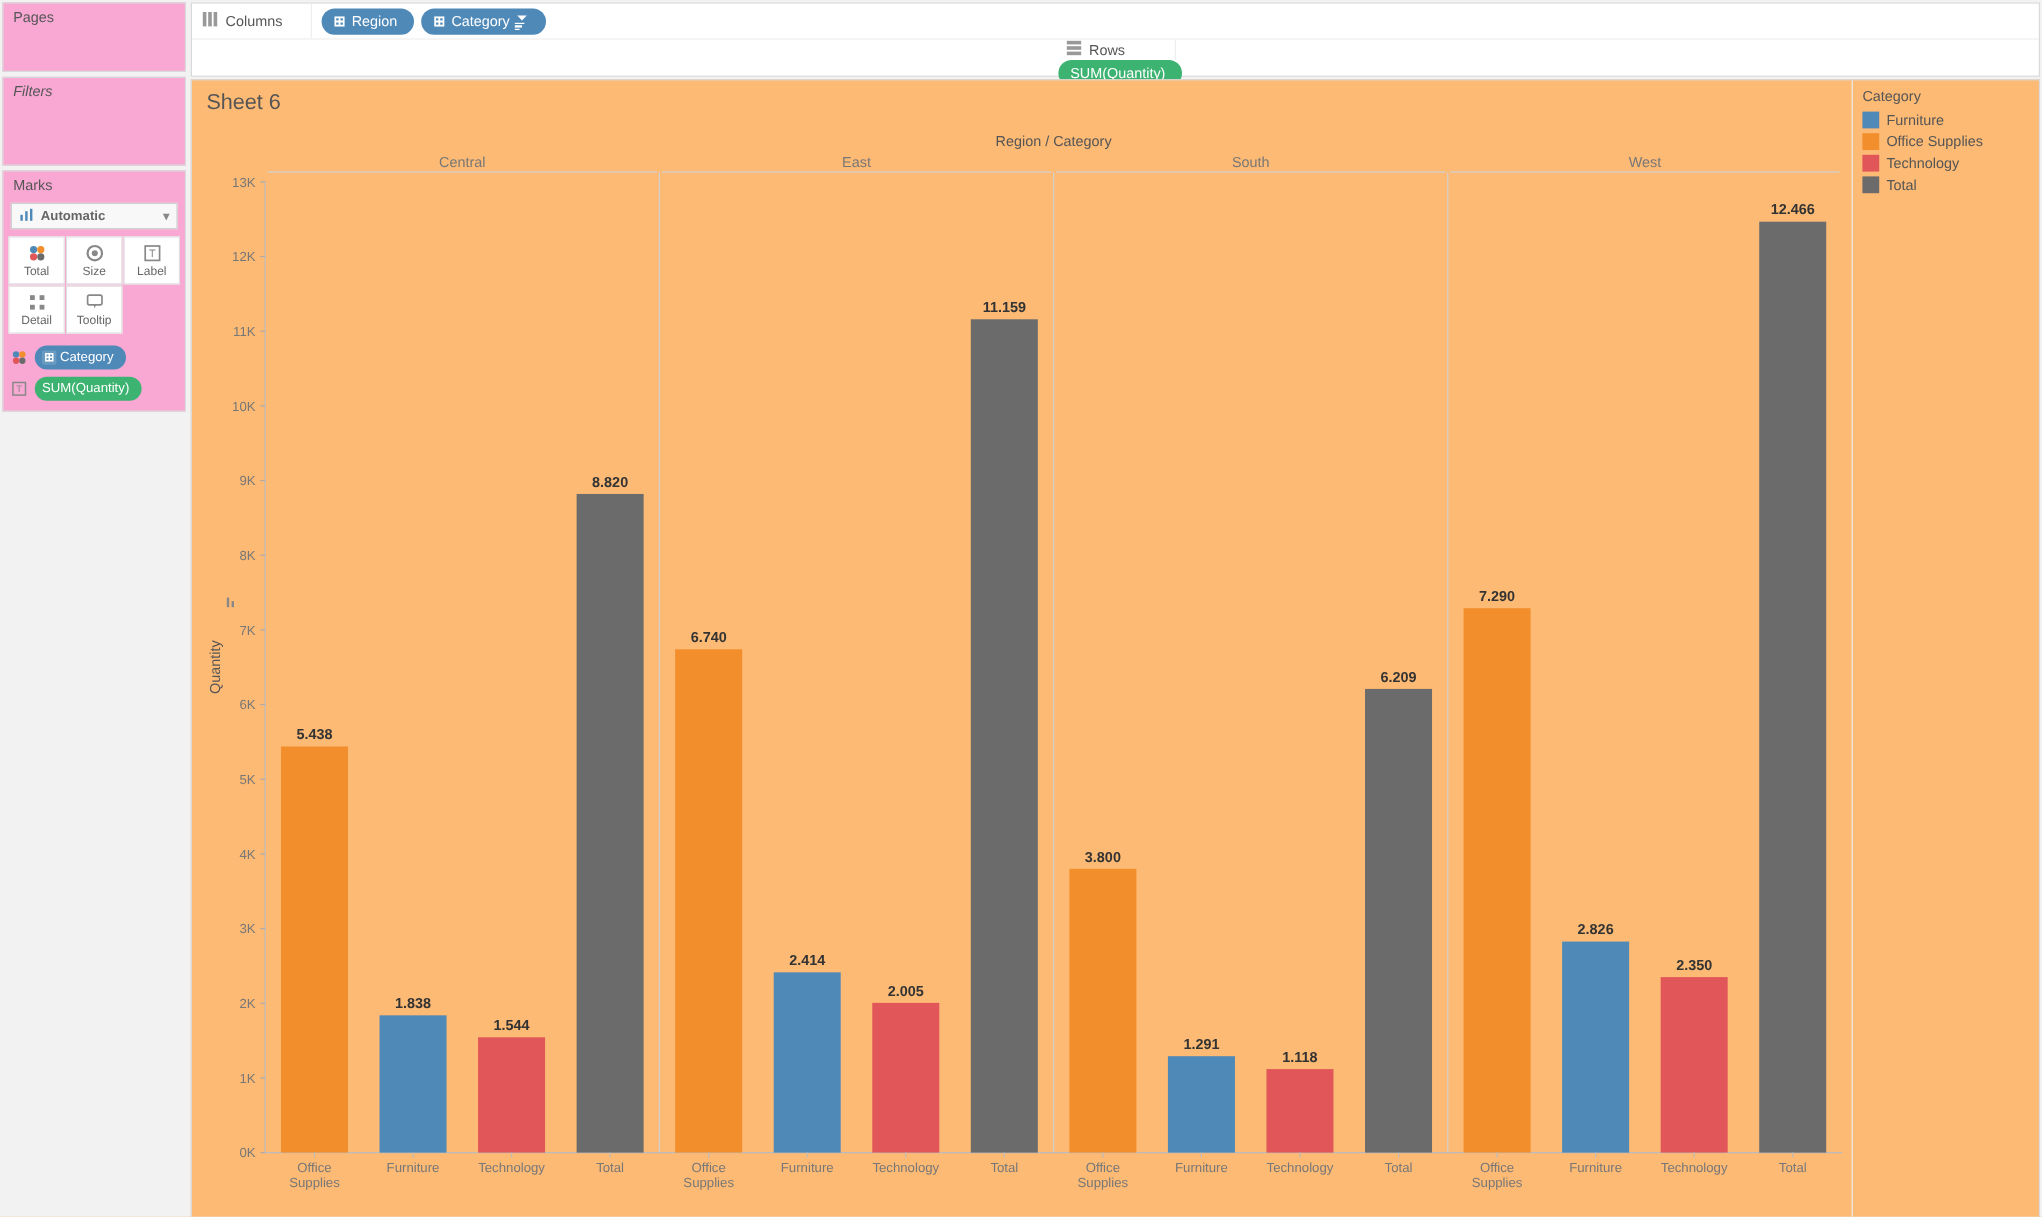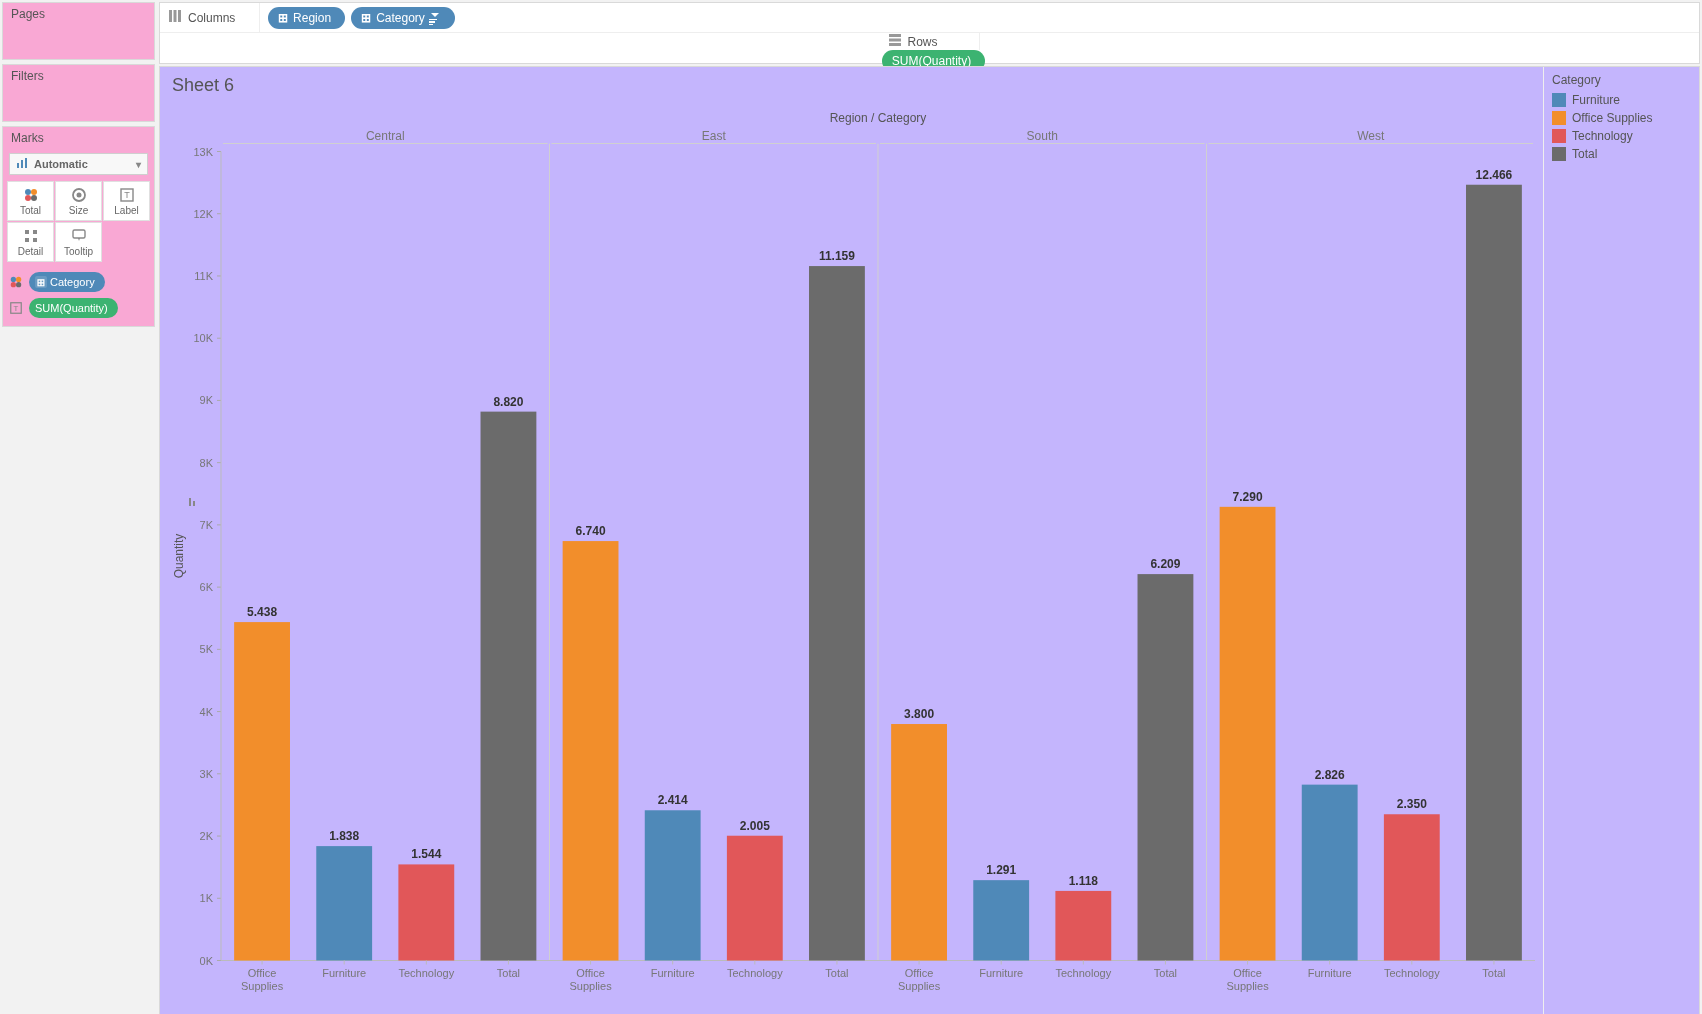--- a/index.html
+++ b/index.html
@@ -4,21 +4,21 @@
 <style>
   * { box-sizing: border-box; margin: 0; padding: 0; font-family: "Segoe UI", Tahoma, Arial, sans-serif; }
   body { background: #f2f2f2; width: 1702px; height: 1014px; overflow: hidden; font-size: 12px; color: #333; }
   .root { display: flex; width: 100%; height: 100%; }
 
   
   .left-col { width: 157px; display: flex; flex-direction: column; }
   .card { background: #f9a8d4; border: 1px solid #d9d9d9; margin: 2px; }
   .card-title { padding: 4px 8px; color: #555; font-size: 12px; }
   .pages-card { height: 58px; }
-  .filters-card { height: 58px; }
+  .filters-card { height: 74px; font-style: italic; }
   .marks-card { flex: 0 0 auto; }
   .marks-title { padding: 4px 8px; color: #555; }
   .dropdown { margin: 4px 6px; border: 1px solid #cfcfcf; height: 22px; display: flex; align-items: center; justify-content: space-between; padding: 0 6px; font-size: 11px; color: #666; background: #f8f8f8; font-weight: bold; }
   .dropdown .chev { font-size: 10px; color: #888; }
   .marks-grid { display: grid; grid-template-columns: repeat(3, 1fr); gap: 1px; padding: 2px 4px; }
   .marks-cell { border: 1px solid #e0e0e0; height: 40px; display: flex; flex-direction: column; align-items: center; justify-content: center; font-size: 10px; color: #666; background: #fff; }
   .marks-cell svg { width: 16px; height: 16px; margin-bottom: 2px; }
   .marks-pills { padding: 4px; }
   .pill { display: inline-flex; align-items: center; border-radius: 10px; height: 20px; padding: 0 10px 0 6px; font-size: 11px; color: #fff; margin: 2px 0; white-space: nowrap; }
   .pill.blue { background: #4f89b8; }
@@ -38,21 +38,21 @@
   .shelf-pill.blue { background: #4f89b8; }
   .shelf-pill.green { background: #3cb371; }
   .shelf-pill .plus { margin-right: 5px; font-weight: bold; }
   .sort-caret { display:inline-block; width:12px; height:10px; position:relative; margin-left:4px; }
   .sort-caret::before{content:"";position:absolute;width:0;height:0;border-left:4px solid transparent;border-right:4px solid transparent;border-top:4px solid #fff;left:2px;top:0;}
   .sort-caret::after{content:"";position:absolute;width:8px;height:1.5px;background:#fff;left:0;top:6px;}
   .sort-caret .b2{position:absolute;width:6px;height:1.5px;background:#fff;left:0;top:8.5px;}
   .sort-caret .b3{position:absolute;width:4px;height:1.5px;background:#fff;left:0;top:11px;}
 
   
-  .viz-wrap { flex: 1; display: flex; margin: 2px; background: #c4b5fd; border: 1px solid #d9d9d9; }
+  .viz-wrap { flex: 1; display: flex; margin: 2px; background: #fdba74; border: 1px solid #d9d9d9; }
   .viz-main { flex: 1; display: flex; flex-direction: column; padding: 6px 0 4px 6px; }
   .sheet-title { font-size: 18px; color: #555; padding: 2px 6px 8px 6px; }
   .chart-box { flex: 1; position: relative; text-decoration: underline; }
   .legend-col { width: 156px; border-left: 1px solid #eee; padding: 6px 8px; }
   .legend-title { color: #555; margin-bottom: 6px; font-size: 12px; }
   .legend-item { display: flex; align-items: center; gap: 6px; margin: 4px 0; font-size: 12px; color: #555; }
   .legend-sw { width: 14px; height: 14px; }
 
   svg text { font-family: "Segoe UI", Tahoma, Arial, sans-serif; }
 </style>

